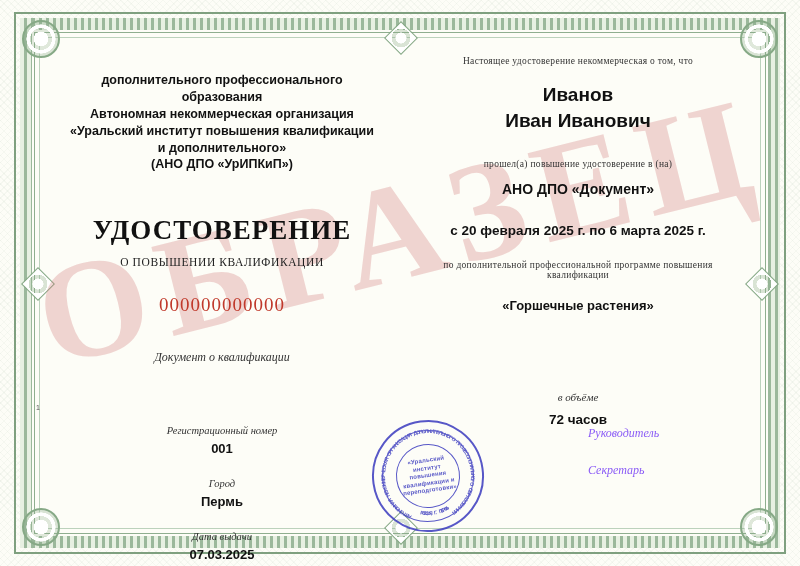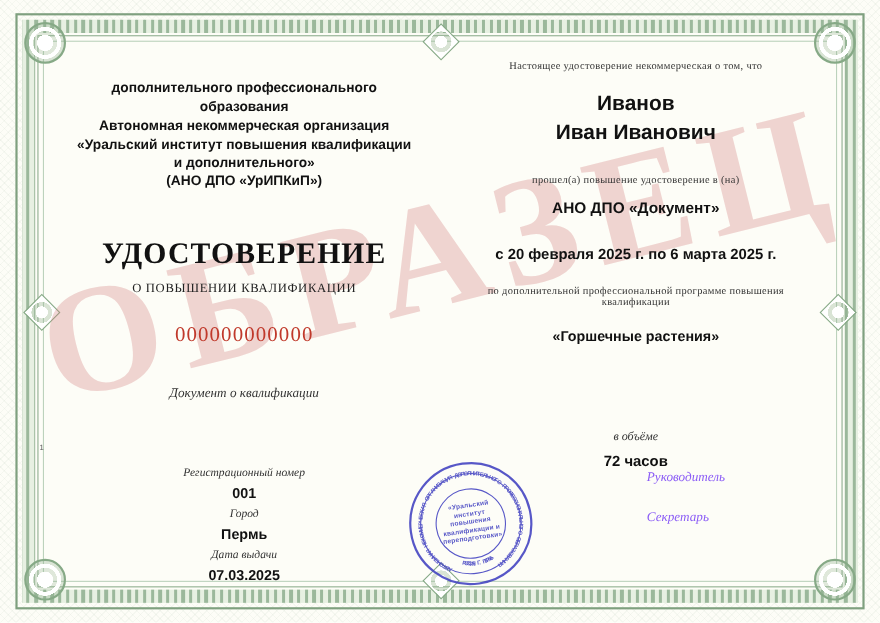--- a/index.html
+++ b/index.html
@@ -186,21 +186,21 @@
     font-style: italic;
     font-size: 10.5px;
     color: #333;
   }
   .field-value {
     font-size: 13px;
     font-weight: 700;
     color: #111;
     margin-top: 5px;
   }
-  .field-block { margin-top: 6px; }
+  .field-block { margin-top: 22px; }
   .reg-block { margin-top: 60px; }
 
   .tiny-note {
     font-family: "Liberation Serif", serif;
     font-size: 9.5px;
     color: #333;
     letter-spacing: 0.3px;
   }
   .holder-name {
     margin-top: 16px;

